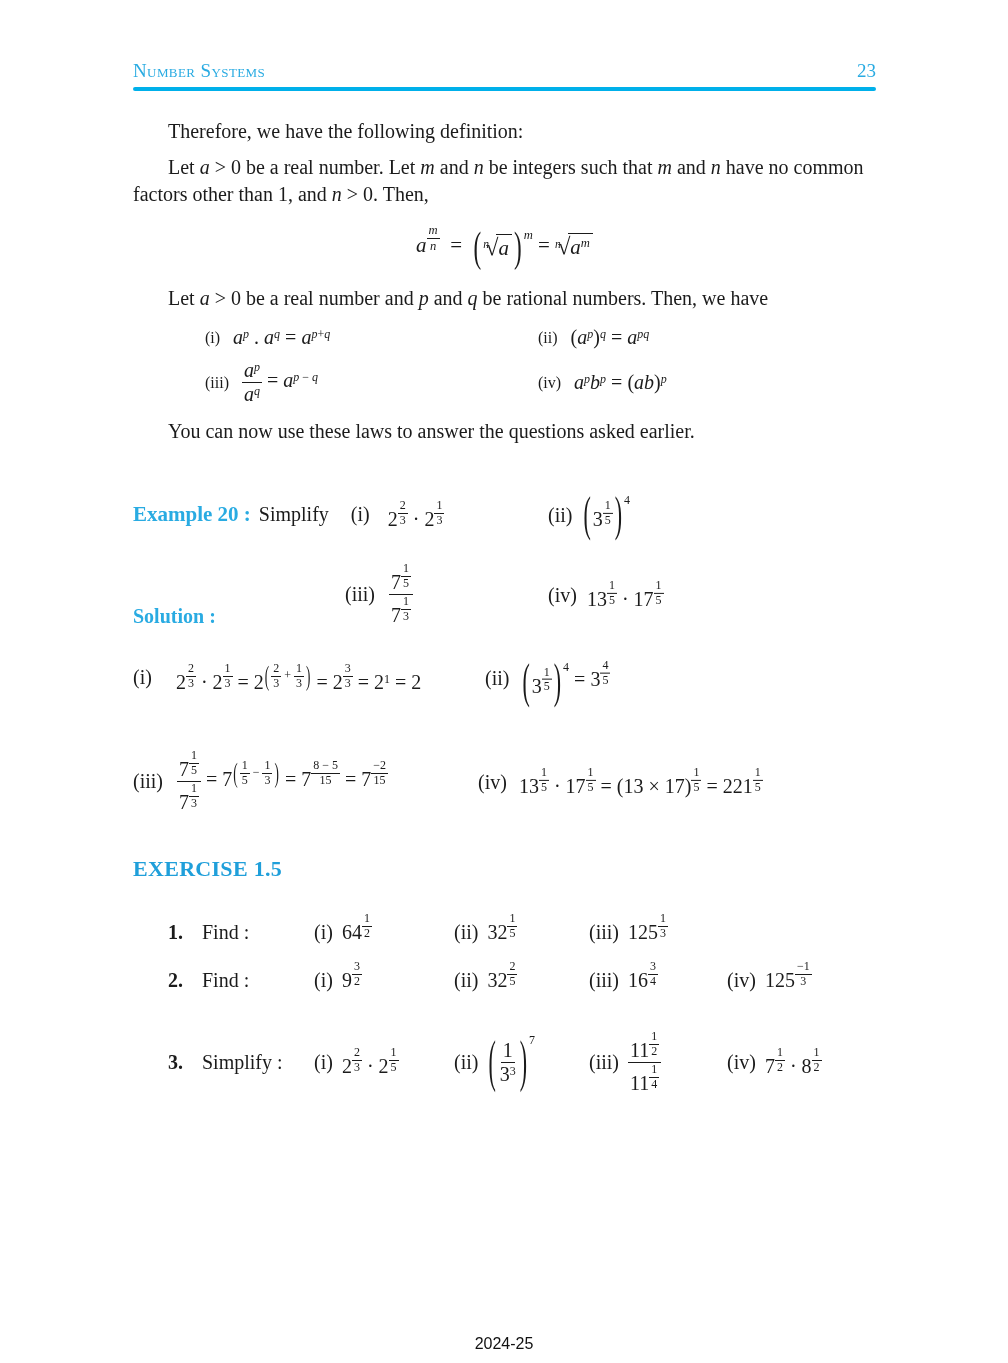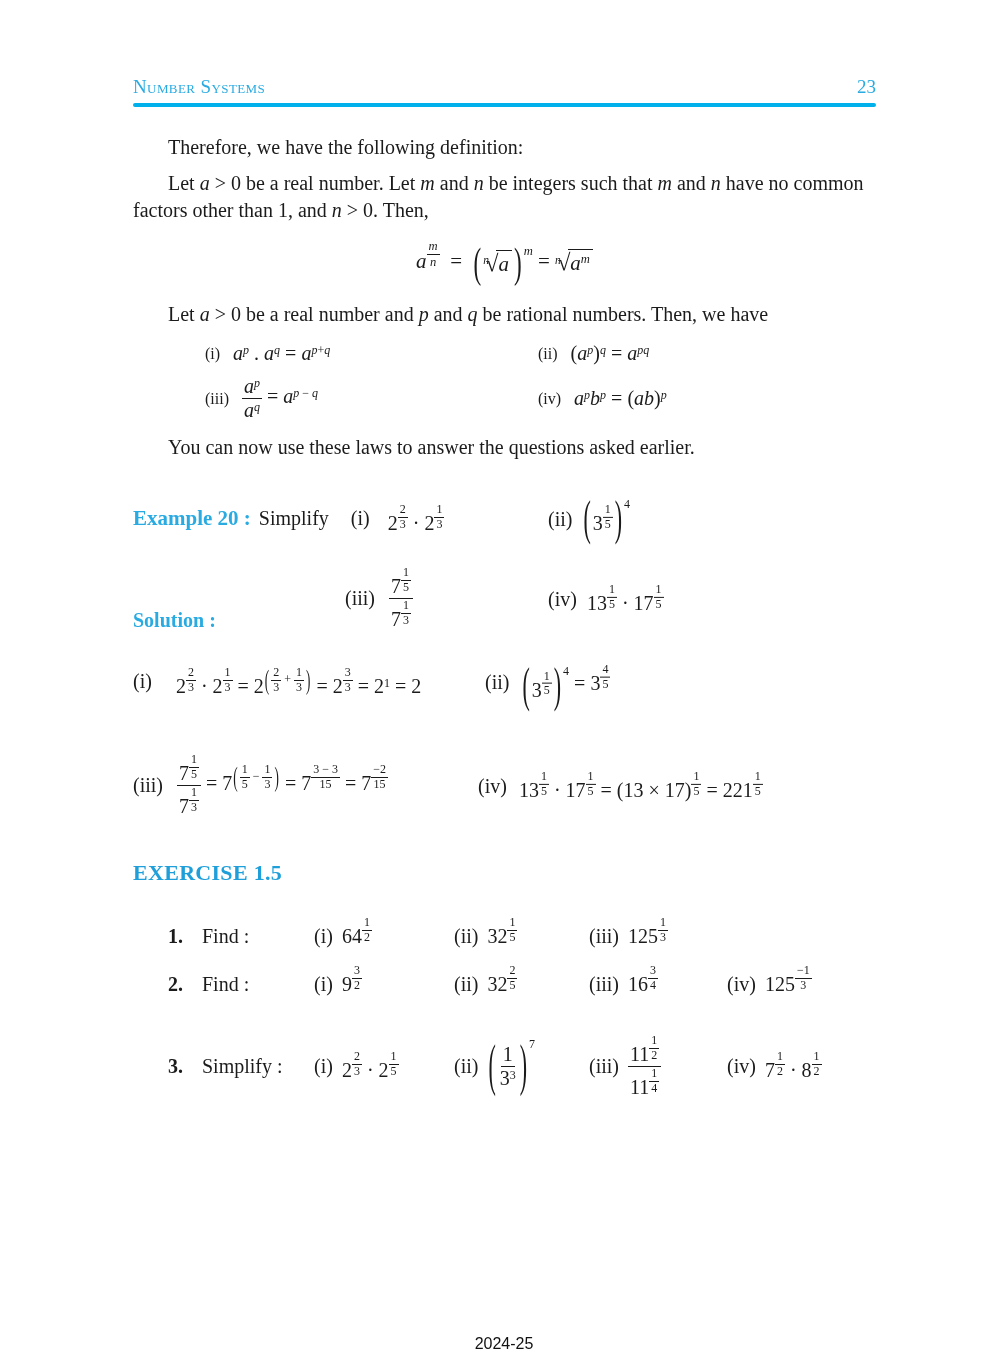--- a/index.html
+++ b/index.html
@@ -1,18 +1,18 @@
 <!DOCTYPE html>
 <html><head>
 <meta charset="utf-8">
 <style>
   *{margin:0;padding:0;box-sizing:border-box}
   html,body{background:#ffffff}
   body{width:1008px;height:1363px;position:relative;font-family:"Liberation Serif",serif;color:#1b1b1b;overflow:hidden}
-  .page{position:absolute;inset:0;padding:76px 132px 0 133px}
+  .page{position:absolute;inset:0;padding:60px 132px 0 133px}
 
   
   .hdr{display:flex;justify-content:space-between;align-items:baseline}
   .chapter{font-variant:small-caps;color:#29abe2;font-size:19px;letter-spacing:.4px}
   .pagenum{color:#29abe2;font-size:19px}
   .rule{height:4px;background:#00b0ea;margin-top:5px;border-radius:2px}
 
   
   p.body{font-size:20px;line-height:1.34}
   .indent{text-indent:35px}
@@ -104,21 +104,21 @@
           </span><span class="mt"> = </span><span class="mi">a</span><span class="msup"><span class="mi">p</span><span class="mt"> − </span><span class="mi">q</span></span></span>
     </div>
     <div class="law">
       <span>(iv)</span>
       <span class="math"><span class="mi">a</span><span class="msup"><span class="mi">p</span></span><span class="mi">b</span><span class="msup"><span class="mi">p</span></span><span class="mt"> = (</span><span class="mi">ab</span><span class="mt">)</span><span class="msup"><span class="mi">p</span></span></span>
     </div>
   </div>
 
   <p class="body indent" style="margin-top:12px">You can now use these laws to answer the questions asked earlier.</p>
 
-  <div class="mrow" style="margin-top:24px;min-height:68px">
+  <div class="mrow" style="margin-top:36px;min-height:68px">
     <span class="accent" style="font-size:21px">Example 20 :</span>
     <span class="body" style="margin-left:8px;font-size:20px">Simplify</span>
     <span style="margin-left:22px;font-size:20px">(i)</span>
     <span class="math" style="margin-left:18px"><span class="mt">2</span><span class="msup msupf"><span class="mfrac">
             <span class="mnum"><span class="mt">2</span></span>
             <span class="mden"><span class="mt">3</span></span>
           </span></span><span class="mt"> · </span><span class="mt">2</span><span class="msup msupf"><span class="mfrac">
             <span class="mnum"><span class="mt">1</span></span>
             <span class="mden"><span class="mt">3</span></span>
           </span></span></span>
@@ -216,21 +216,21 @@
             <span class="mpg">(</span>
             <span class="mpc"><span class="mfrac">
                 <span class="mnum"><span class="mt">1</span></span>
                 <span class="mden"><span class="mt">5</span></span>
               </span><span class="mt"> − </span><span class="mfrac">
                 <span class="mnum"><span class="mt">1</span></span>
                 <span class="mden"><span class="mt">3</span></span>
               </span></span>
             <span class="mpg">)</span>
           </span></span><span class="mt"> = </span><span class="mt">7</span><span class="msup msupf"><span class="mfrac">
-            <span class="mnum"><span class="mt">3 − 3</span></span>
+            <span class="mnum"><span class="mt">8 − 5</span></span>
             <span class="mden"><span class="mt">15</span></span>
           </span></span><span class="mt"> = </span><span class="mt">7</span><span class="msup msupf"><span class="mfrac">
             <span class="mnum"><span class="mt">−2</span></span>
             <span class="mden"><span class="mt">15</span></span>
           </span></span></span>
     <div class="abspart" style="left:345px">
       <span style="font-size:20px">(iv)</span>
       <span class="math" style="margin-left:12px"><span class="mt">13</span><span class="msup msupf"><span class="mfrac">
               <span class="mnum"><span class="mt">1</span></span>
               <span class="mden"><span class="mt">5</span></span>

